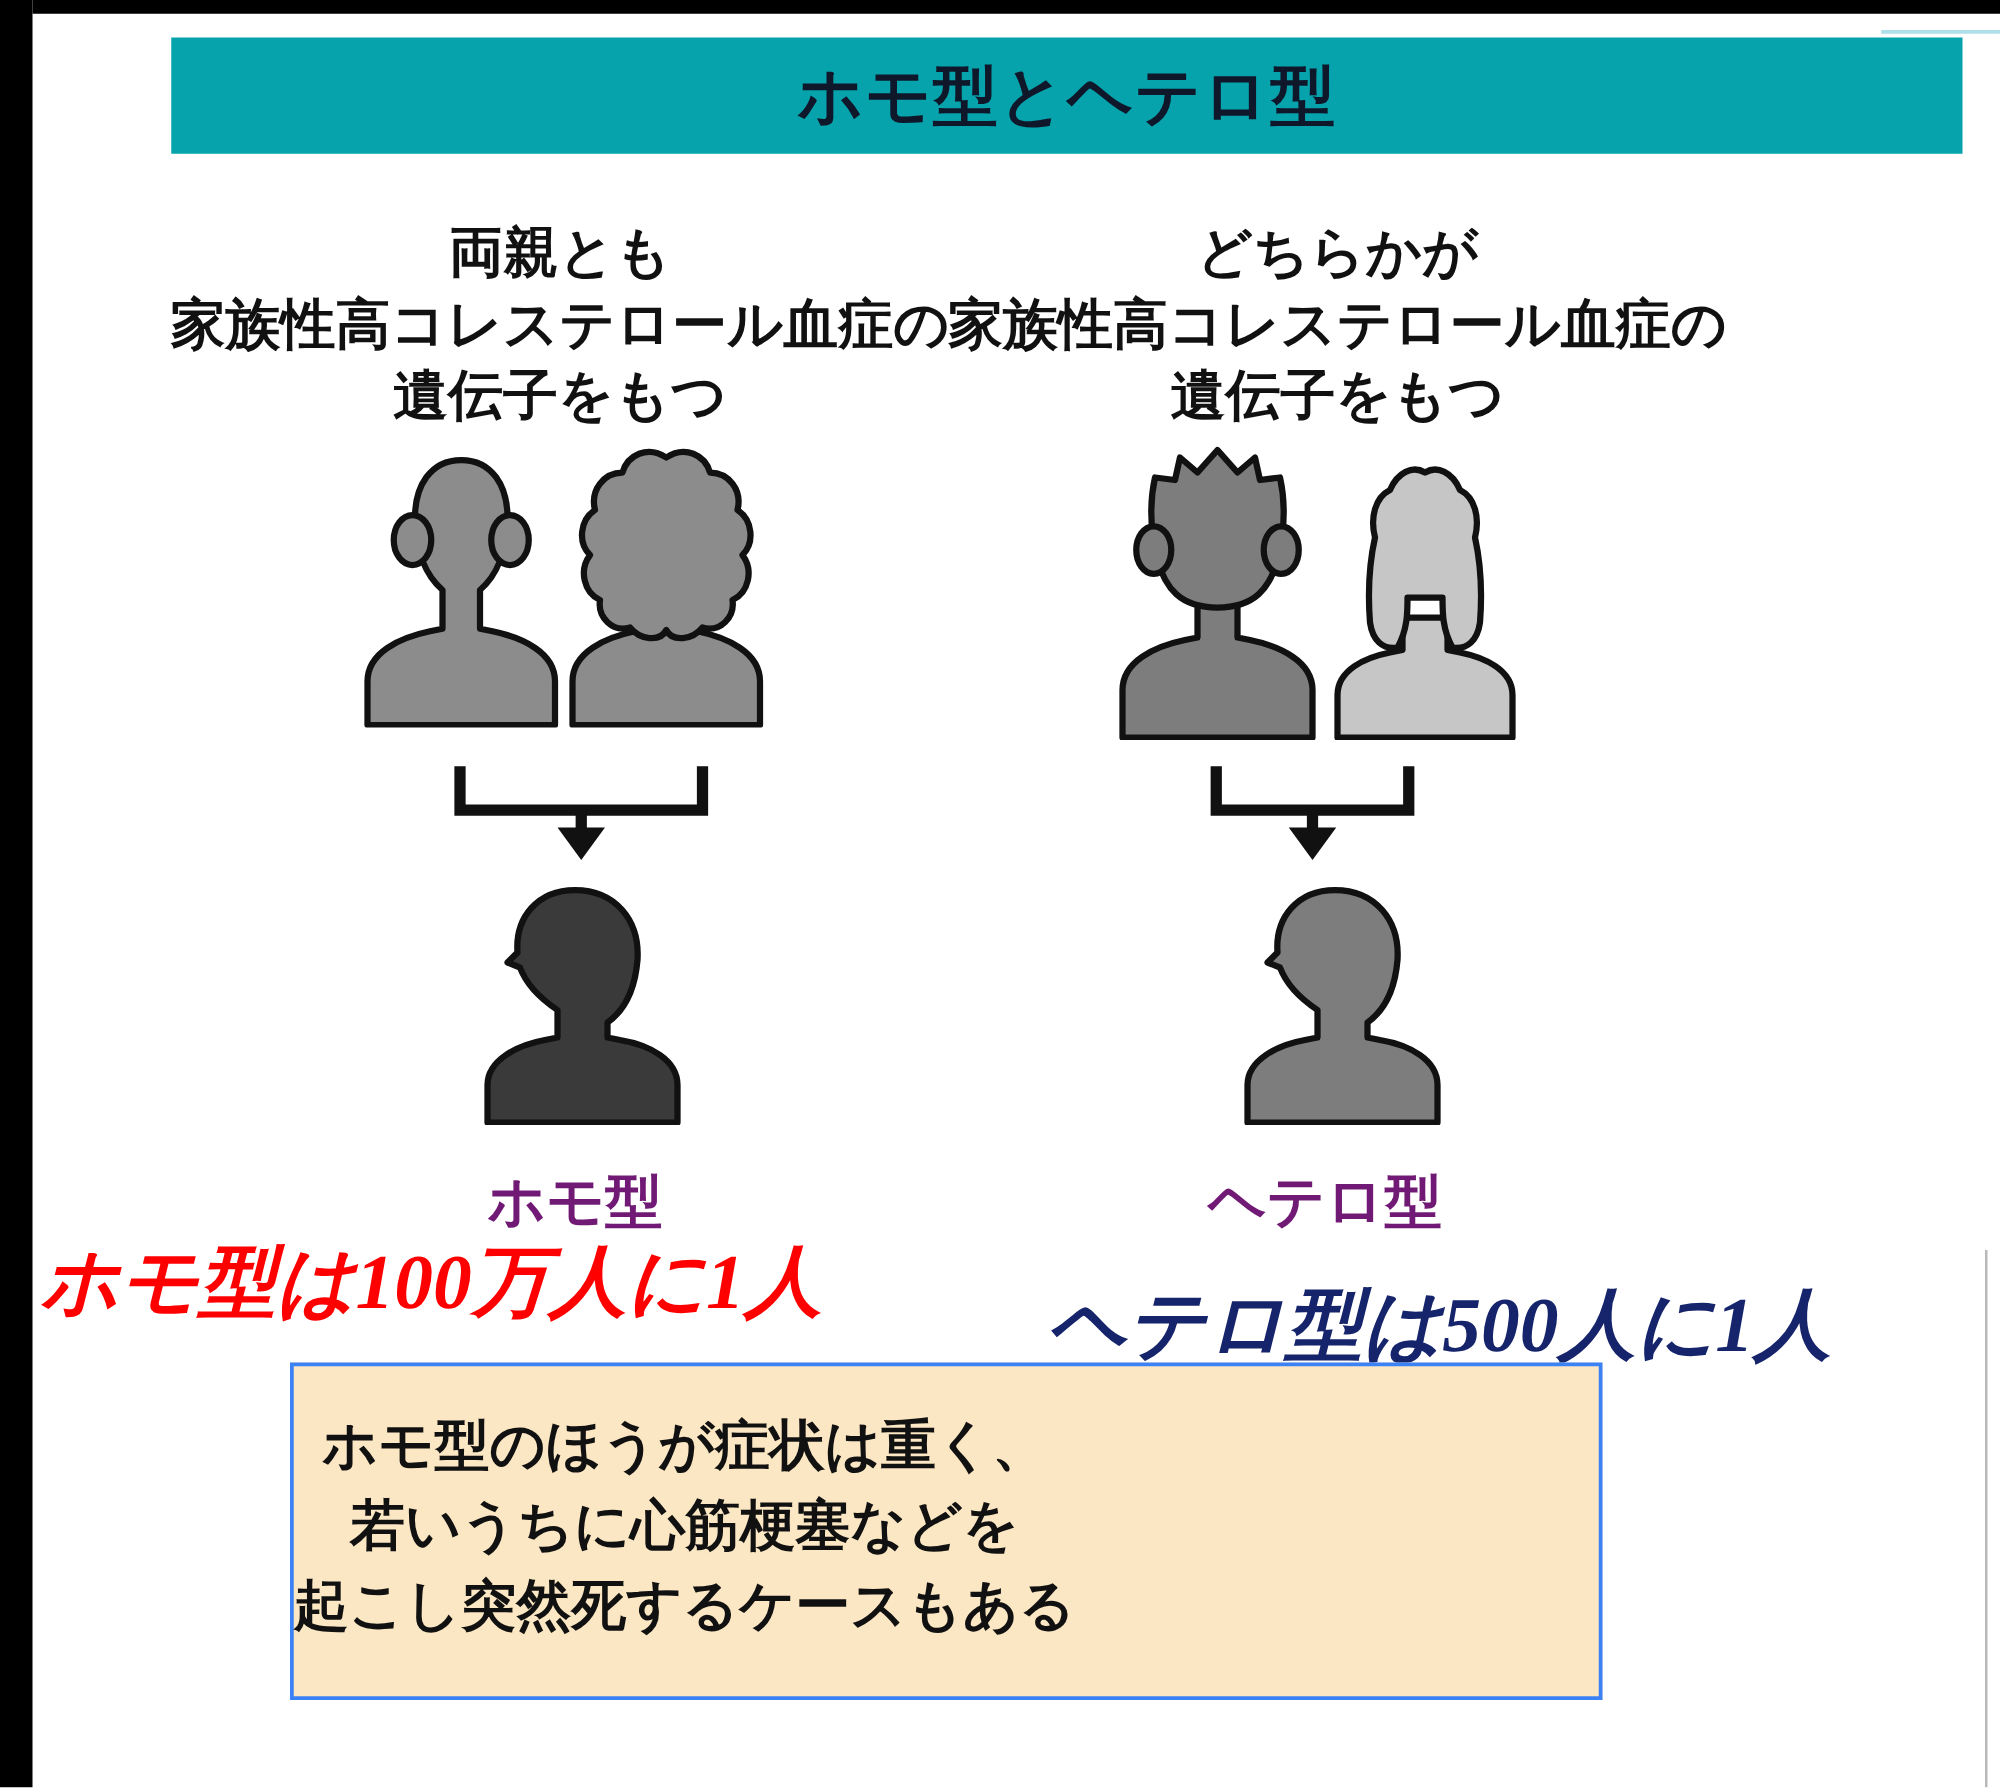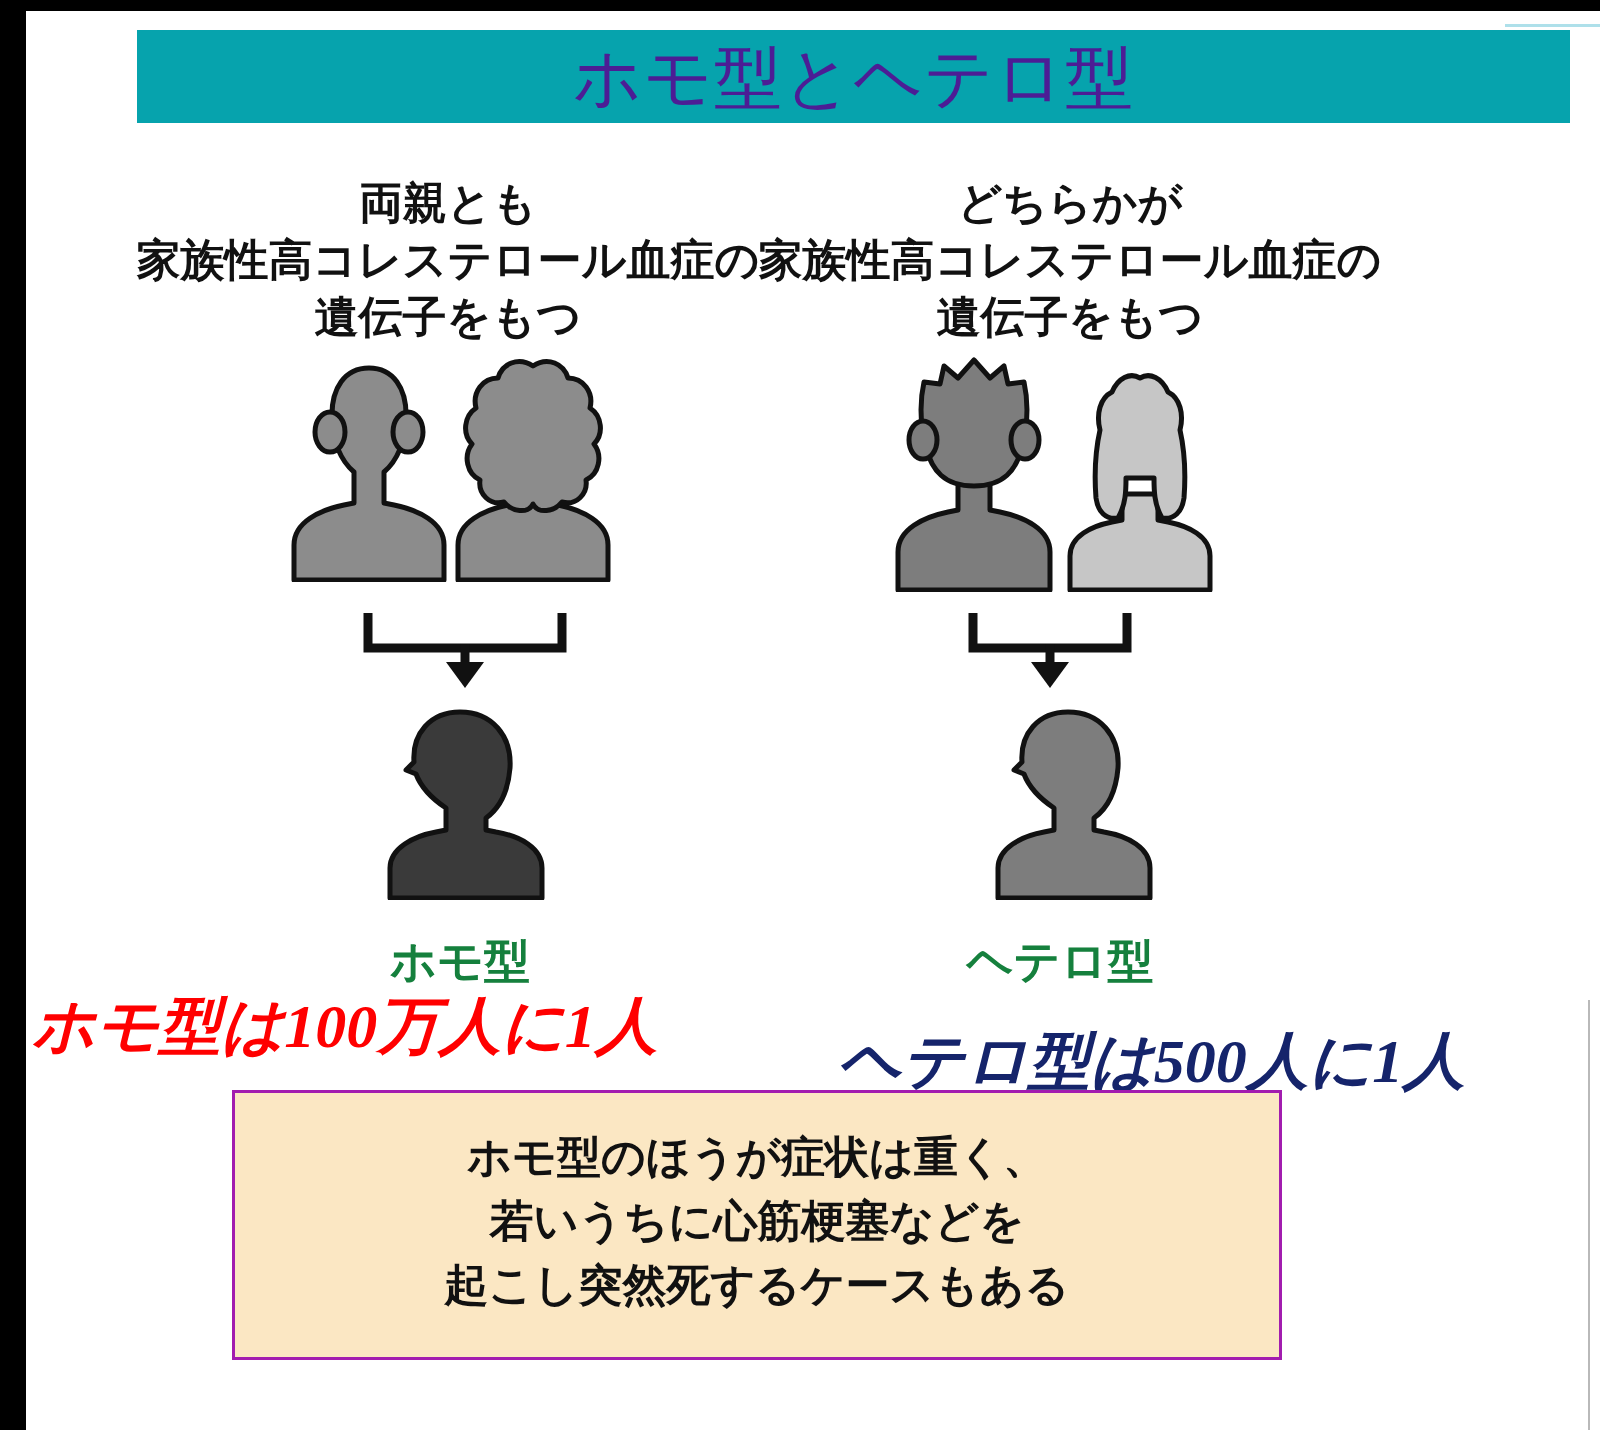--- a/index.html
+++ b/index.html
@@ -51,23 +51,23 @@
   .banner {
     position: absolute;
     left: 137px; top: 30px;
     width: 1433px; height: 93px;
     background: #06A3AD;
     display: flex;
     align-items: center;
     justify-content: center;
   }
   .banner-title {
-    color: #4c1d95;
-    font-size: 68px;
-    font-weight: normal;
+    color: #0f172a;
+    font-size: 52px;
+    font-weight: bold;
     letter-spacing: 1px;
     line-height: 1;
     white-space: nowrap;
   }
 
   
   .caption {
     position: absolute;
     top: 147px;
     width: 640px;
@@ -107,21 +107,21 @@
   .child.right { left: 980px; }
 
   
   .type-label {
     position: absolute;
     top: 938px;
     width: 320px;
     text-align: center;
     font-size: 46px;
     font-weight: bold;
-    color: #15803d;
+    color: #701a75;
     line-height: 1;
     white-space: nowrap;
   }
   .type-label.left  { left: 300px; }
   .type-label.right { left: 900px; }
 
   
   .prevalence {
     position: absolute;
     top: 994px;
@@ -141,25 +141,25 @@
     color: #15246B;
     margin-top: 35px;
   }
 
   
   .note-box {
     position: absolute;
     left: 232px; top: 1090px;
     width: 1050px; height: 270px;
     background: #FBE7C3;
-    border: 3px solid #a21caf;
+    border: 3px solid #3b82f6;
     box-sizing: border-box;
     display: flex;
     align-items: center;
-    justify-content: center;
+    justify-content: flex-start;
   }
   .note-text {
     text-align: center;
     color: #111111;
     font-size: 44px;
     font-weight: bold;
     line-height: 1.45;
     white-space: pre-line;
     margin-top: -8px;
   }

